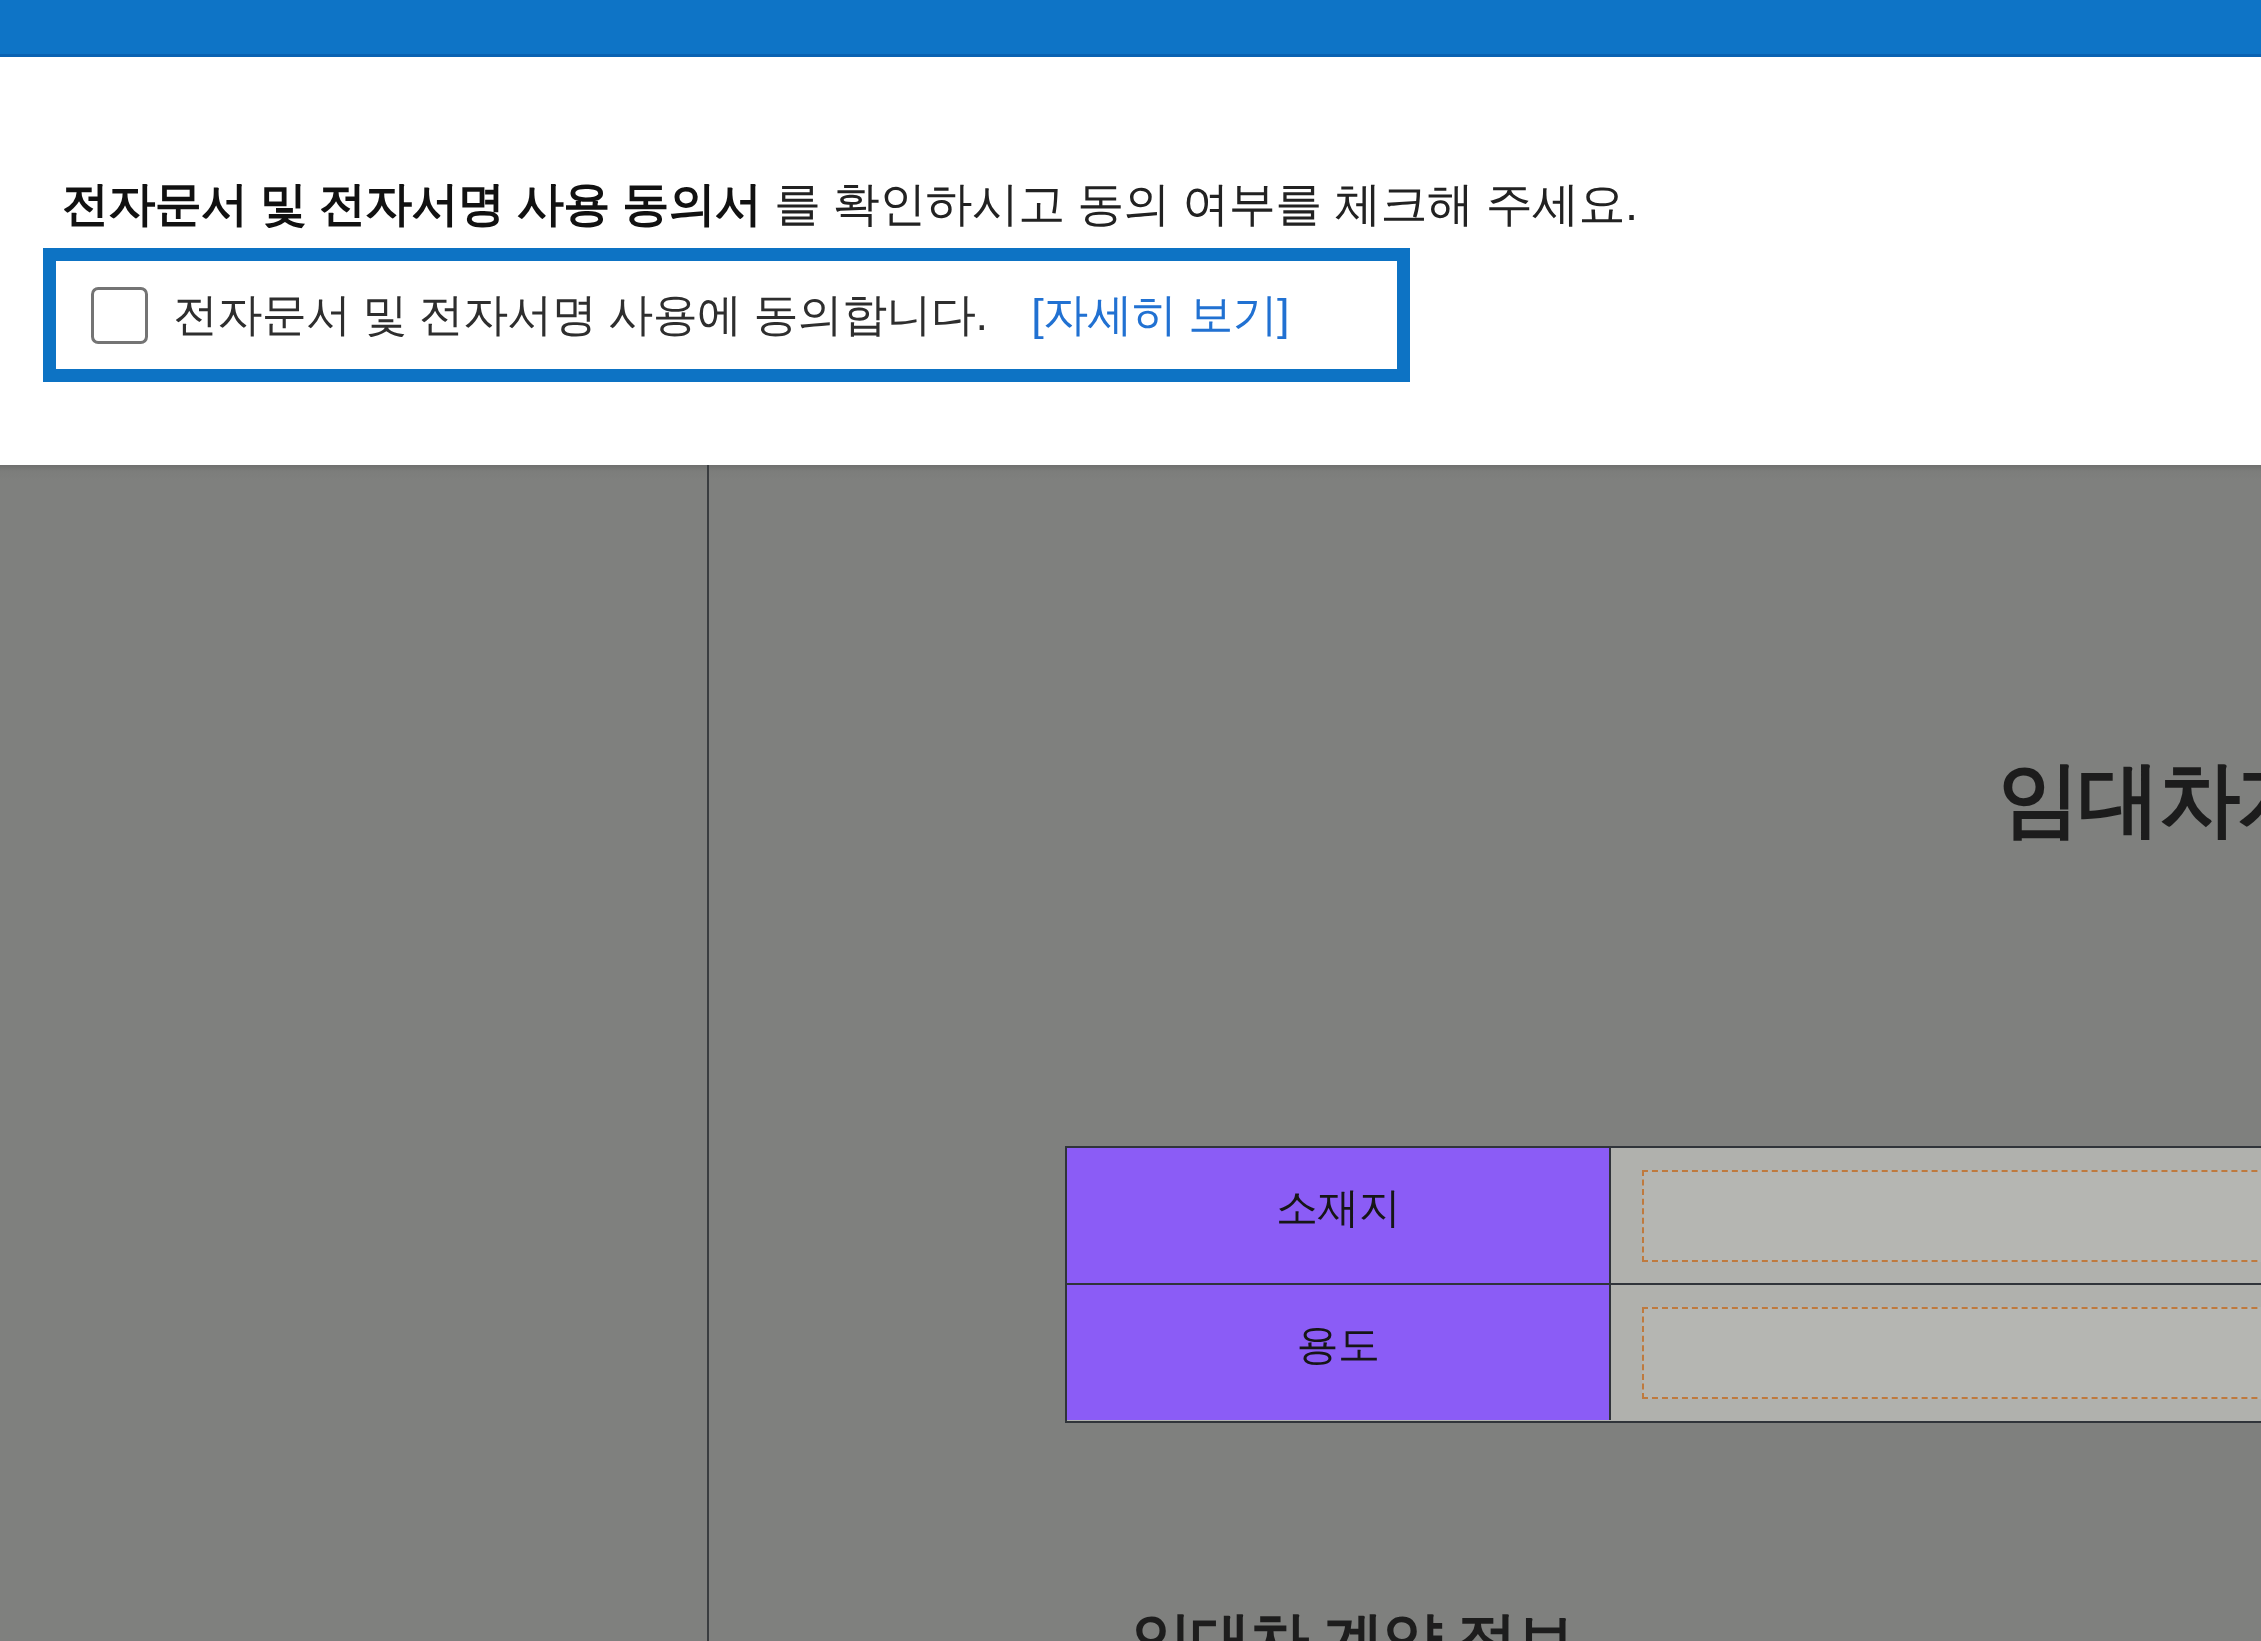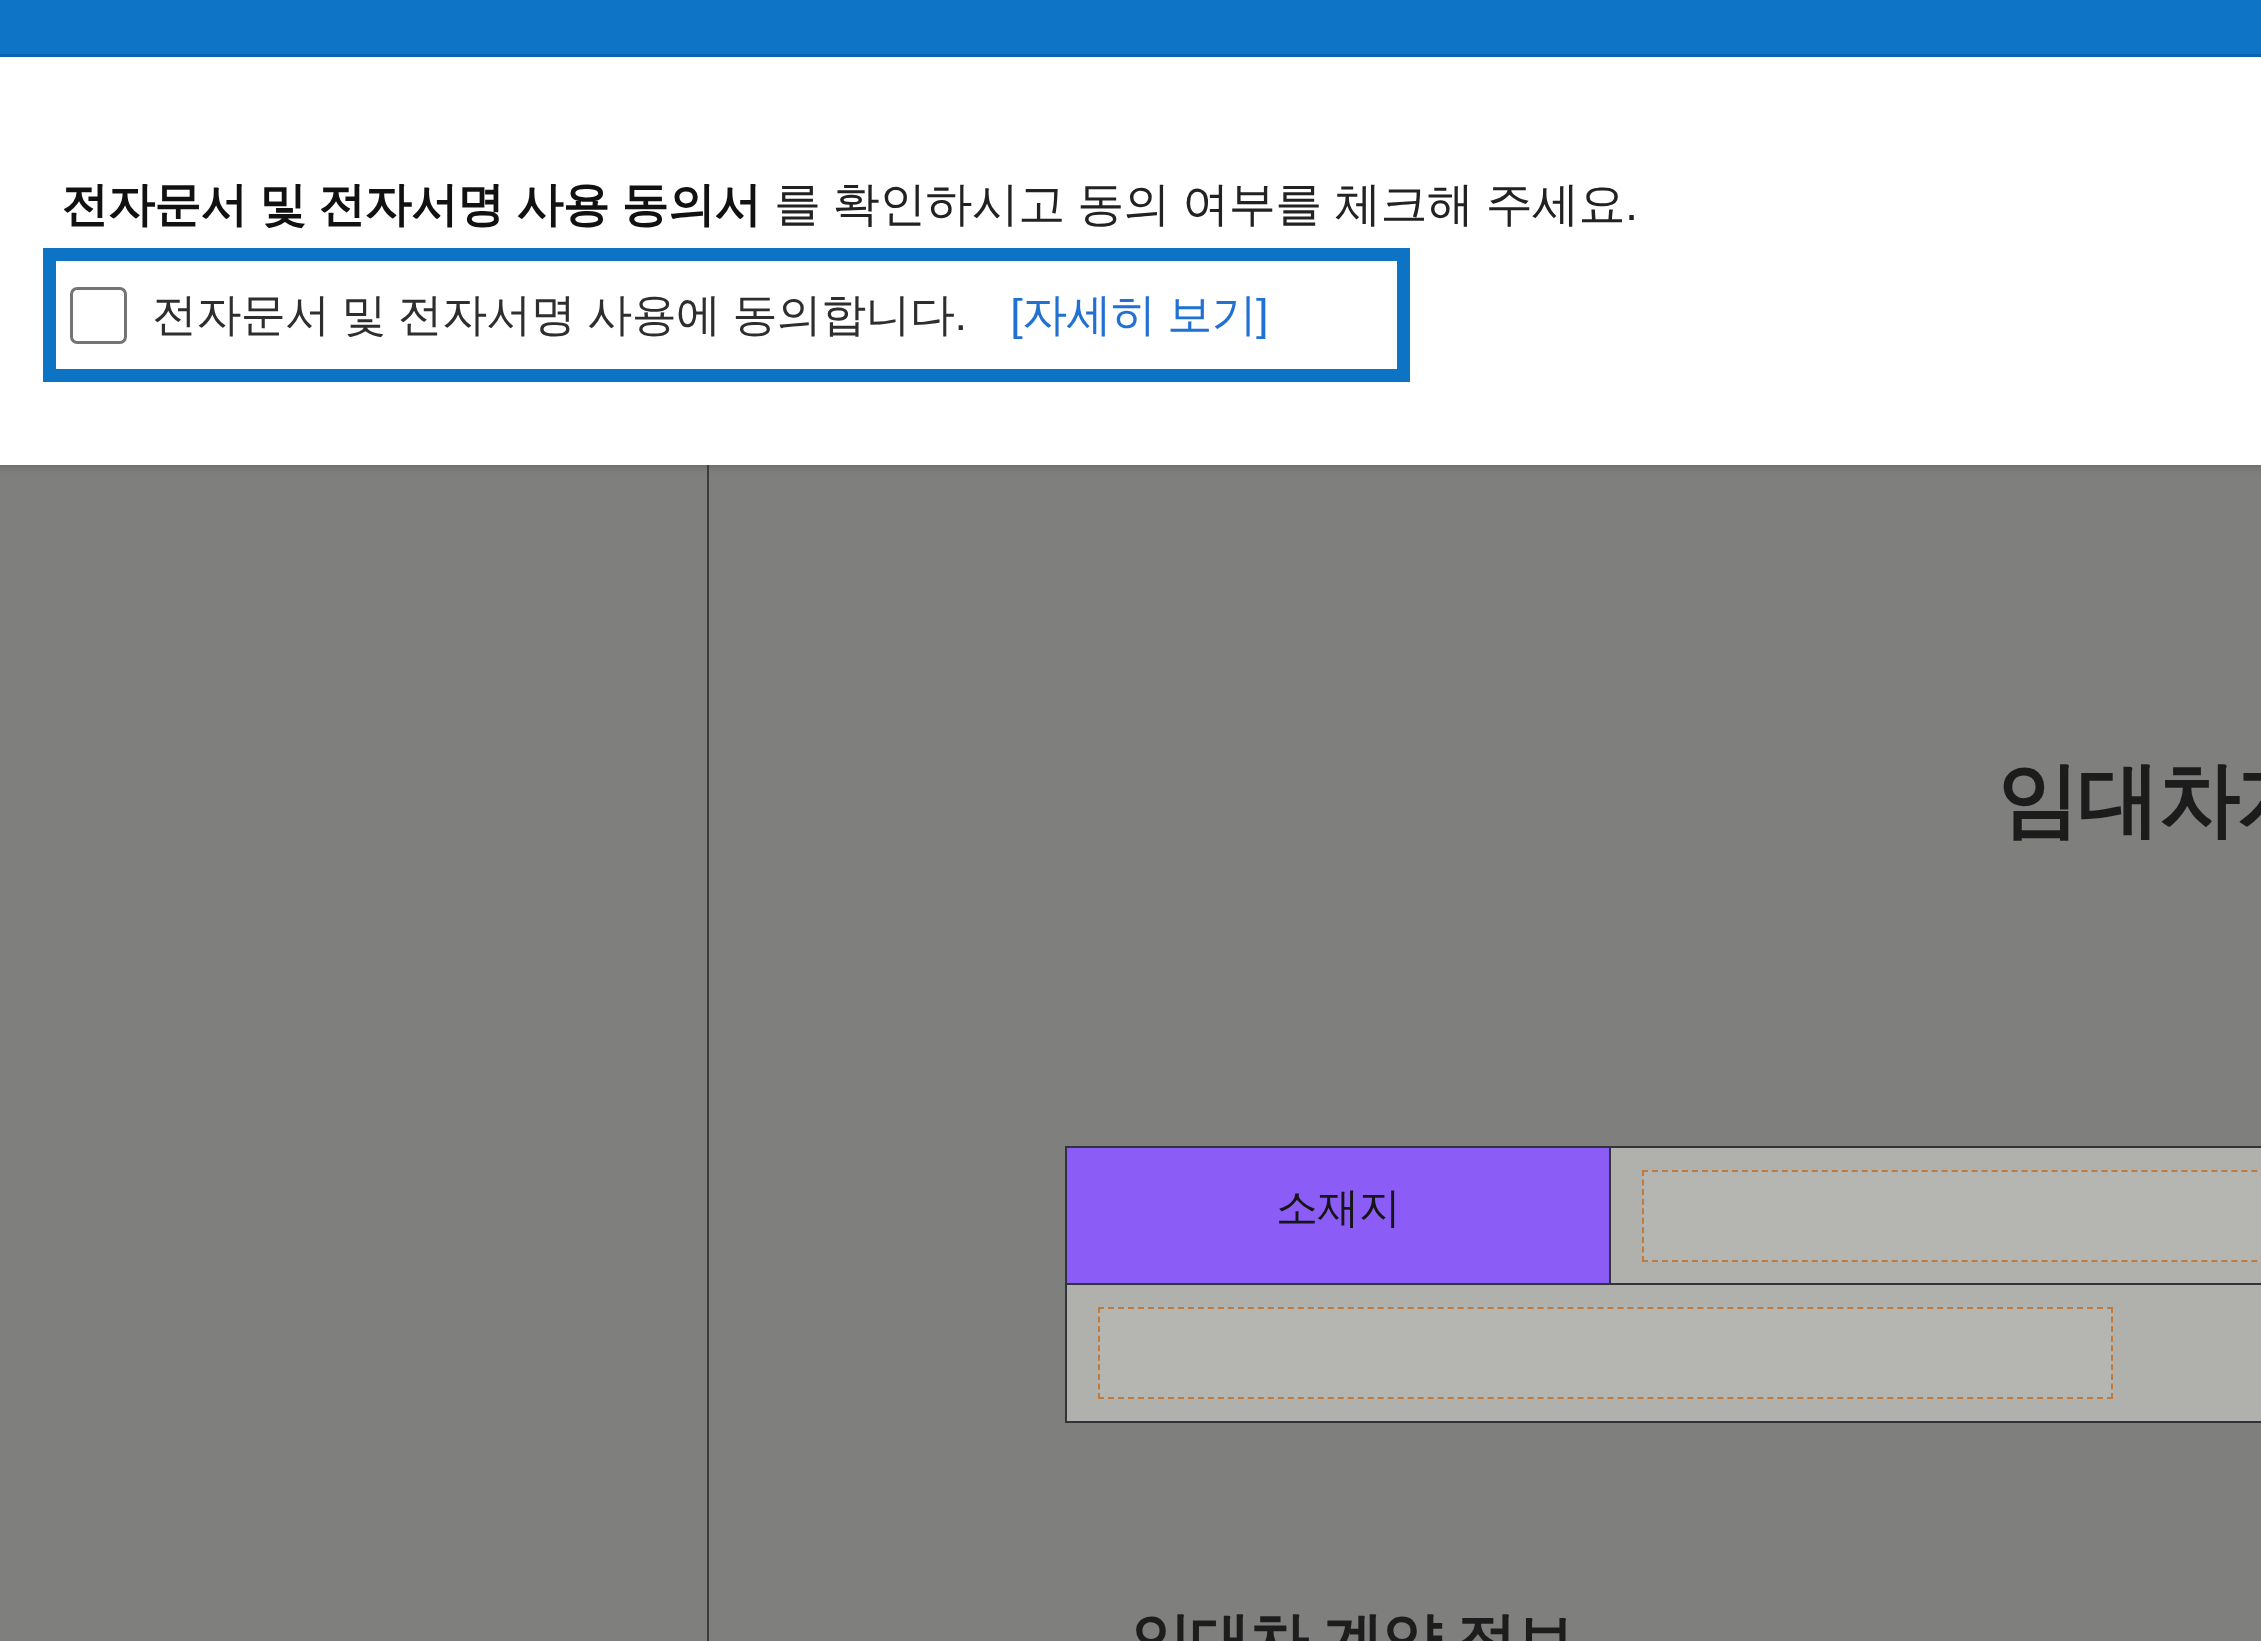--- a/index.html
+++ b/index.html
@@ -11,21 +11,21 @@
     background:#0e74c6;border-bottom:3px solid #0a62b2;}
 
   
   .instruction{position:absolute;left:62px;top:178px;font-size:47px;line-height:1.1;
     color:#222222;letter-spacing:-0.6px;white-space:nowrap;}
   .instruction b{font-weight:700;color:#111111;}
   .instruction span.rest{font-weight:500;}
 
   .consent-box{position:absolute;left:43px;top:248px;width:1367px;height:134px;
     box-sizing:border-box;border:13px solid #0d73c4;background:#ffffff;
-    display:flex;align-items:center;padding-left:14px;}
+    display:flex;align-items:center;padding-left:35px;}
   .checkbox{width:57px;height:57px;box-sizing:border-box;border:3.6px solid #747474;
     border-radius:7.2px;background:#ffffff;flex:0 0 auto;cursor:pointer;}
   .consent-label{font-size:45px;color:#2e2e2e;margin-left:25px;white-space:nowrap;letter-spacing:-0.6px;}
   .detail-link{font-size:45px;font-weight:500;color:#2171d2;margin-left:44px;
     white-space:nowrap;cursor:pointer;text-decoration:none;letter-spacing:-0.6px;}
 
   
   .doc-area{position:absolute;left:0;top:465px;width:2261px;height:1177px;overflow:hidden;
     background:linear-gradient(180deg,#6f6f6e 0px,#7c7d7b 6px,#7f807e 15.5px);}
   .pane-divider{position:absolute;left:707px;top:0;width:2.4px;height:1177px;background:#393c3f;}
@@ -78,20 +78,23 @@
     <div class="doc-table">
       <div class="t-row first">
         <div class="t-label">
           <span>소재지</span>
         </div>
         <div class="t-value">
           <div class="field-box"></div>
         </div>
       </div>
       <div class="t-row">
+        <div class="t-label">
+          <span>용도</span>
+        </div>
         <div class="t-value">
           <div class="field-box"></div>
         </div>
       </div>
     </div>
 
     <div class="doc-heading heading-2">임대차 계약 정보</div>
   </div>
 
 </div>

